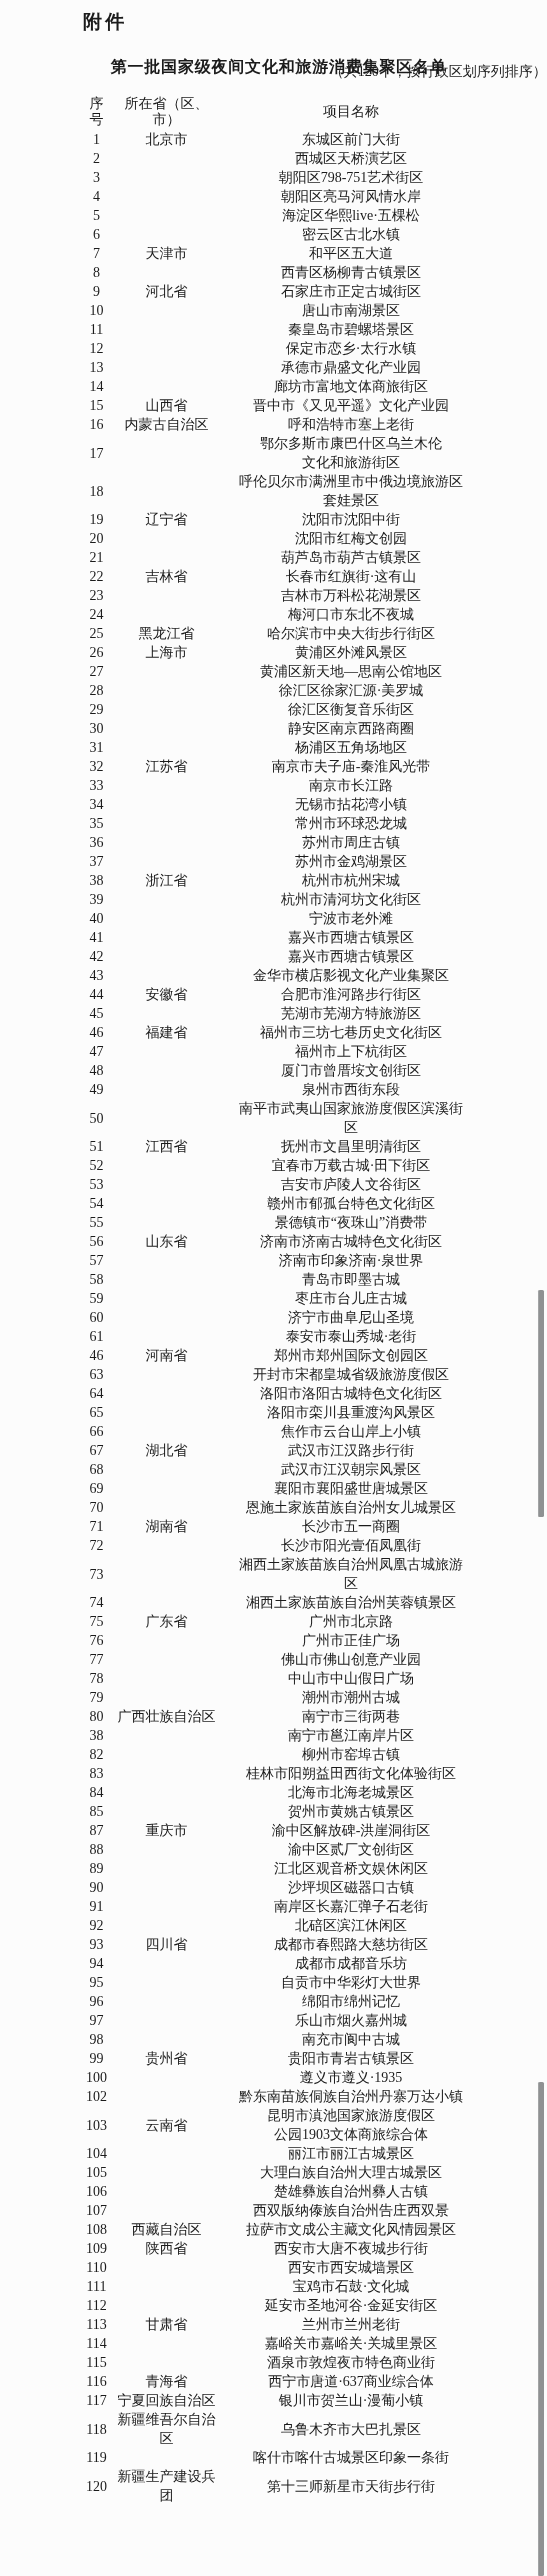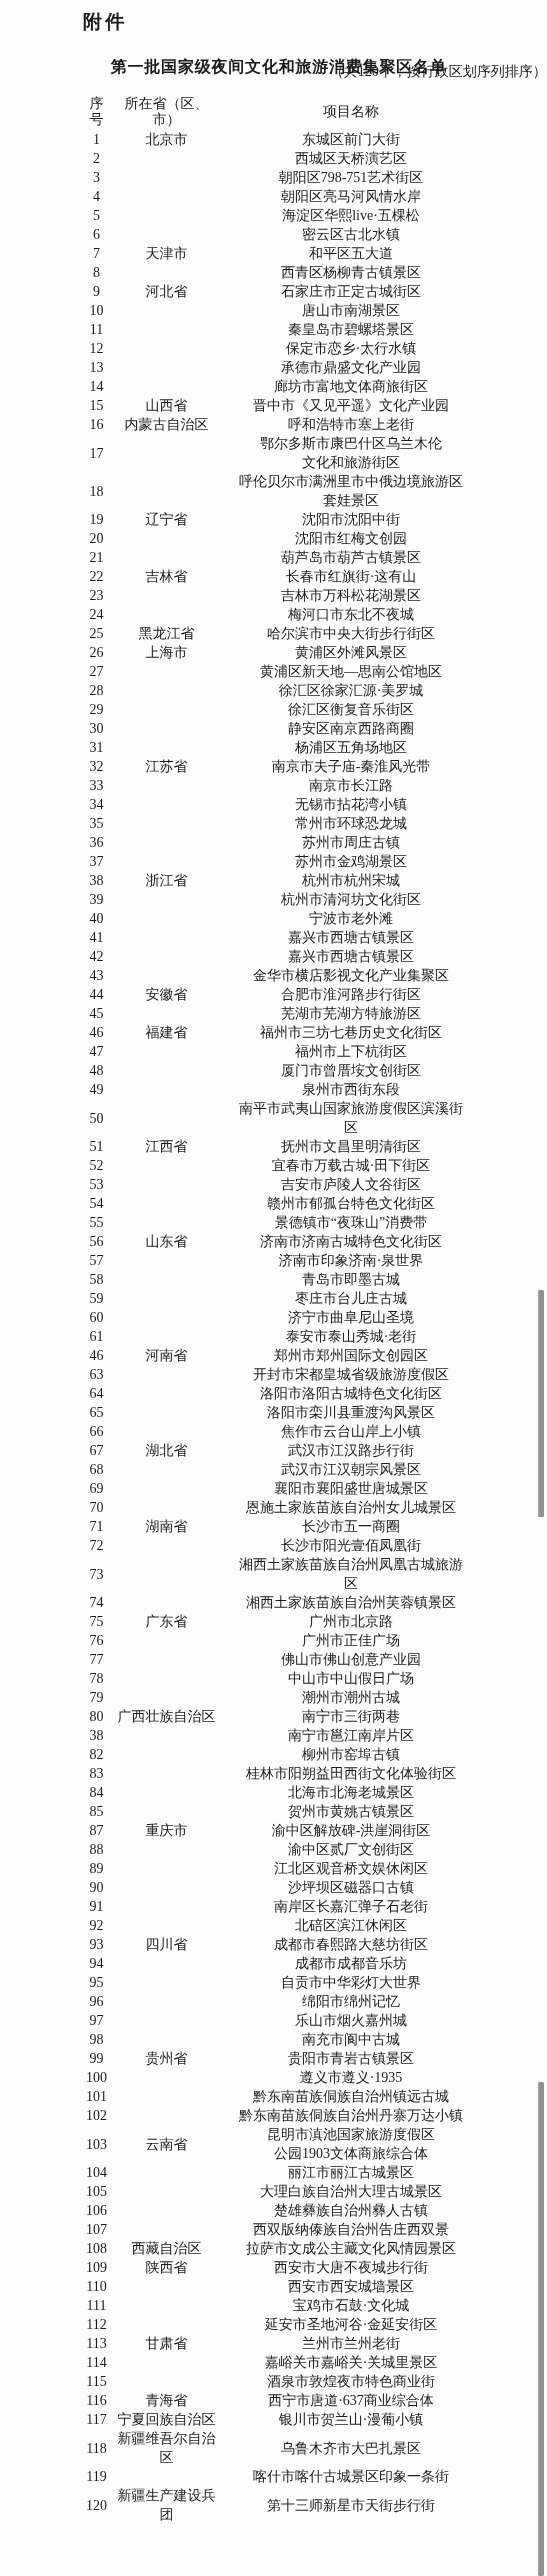--- a/index.html
+++ b/index.html
@@ -615,25 +615,20 @@
           <td class="c-no">99</td>
           <td class="c-prov">贵州省</td>
           <td class="c-proj">贵阳市青岩古镇景区</td>
         </tr>
         <tr>
           <td class="c-no">100</td>
           <td class="c-prov"></td>
           <td class="c-proj">遵义市遵义·1935</td>
         </tr>
         <tr>
-          <td class="c-no">101</td>
-          <td class="c-prov"></td>
-          <td class="c-proj">黔东南苗族侗族自治州镇远古城</td>
-        </tr>
-        <tr>
           <td class="c-no">102</td>
           <td class="c-prov"></td>
           <td class="c-proj">黔东南苗族侗族自治州丹寨万达小镇</td>
         </tr>
         <tr>
           <td class="c-no">103</td>
           <td class="c-prov">云南省</td>
           <td class="c-proj">昆明市滇池国家旅游度假区
 公园1903文体商旅综合体</td>
         </tr>

